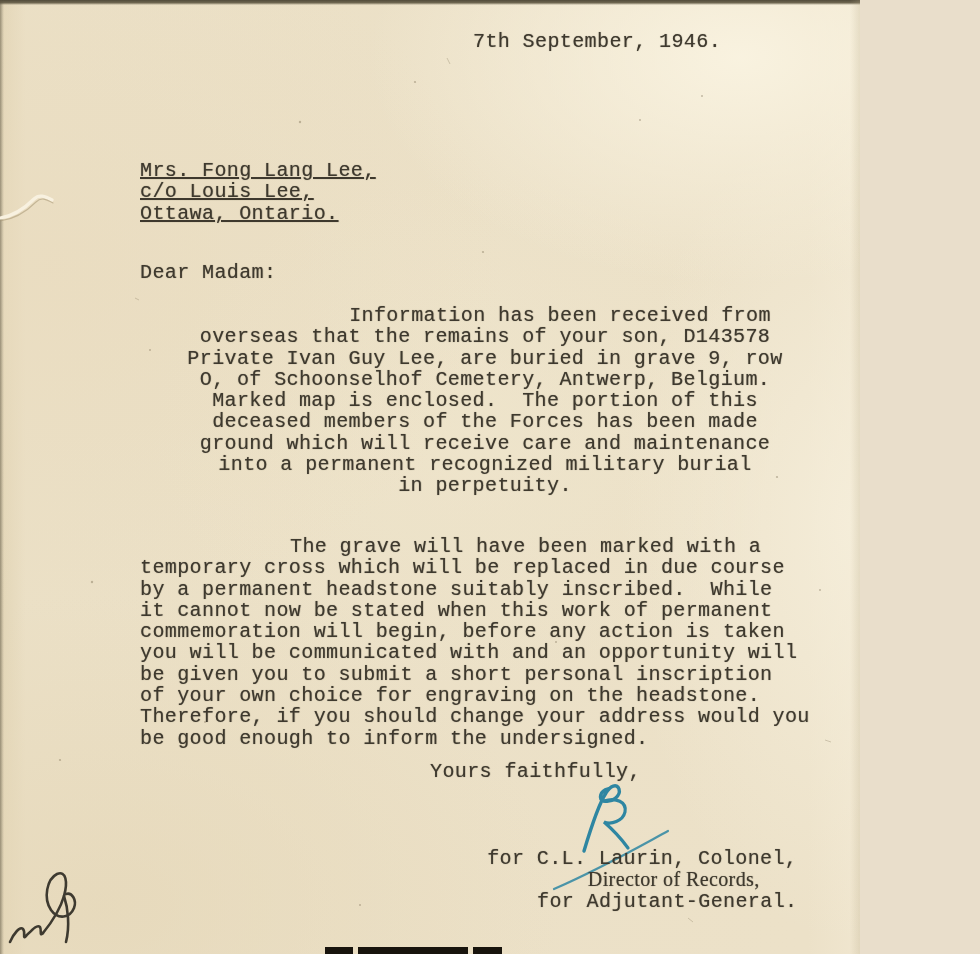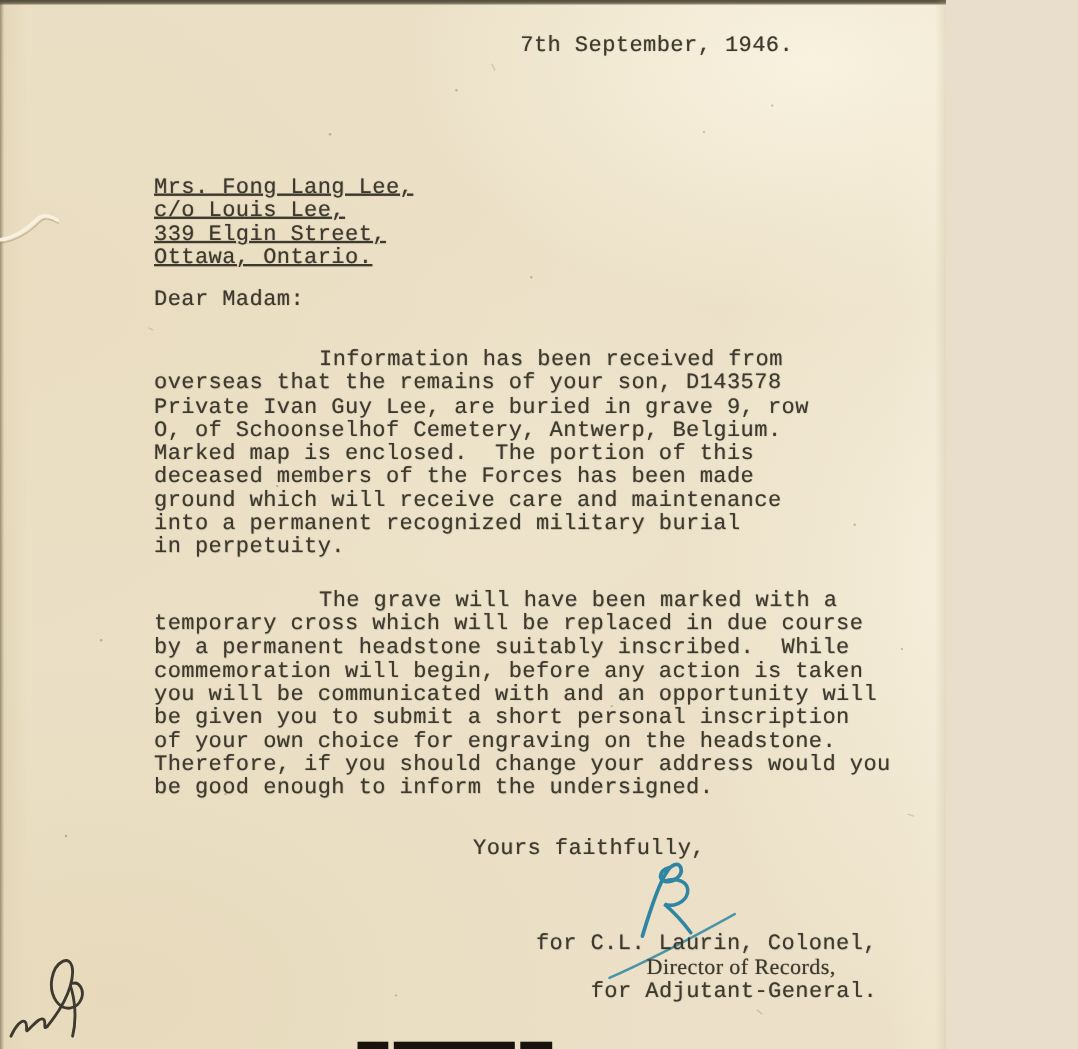--- a/index.html
+++ b/index.html
@@ -30,21 +30,21 @@
   .txt{
     position:absolute;color:rgba(58,53,42,.95);font-size:20px;letter-spacing:.4px;
     line-height:21.3px;
     text-shadow:0 0 1px rgba(58,53,42,.5), .6px .4px 0 rgba(58,53,42,.16);
   }
   .line{white-space:pre;}
   .date{left:473px;top:31px;}
   .recipient{left:140px;top:160px;text-decoration:underline;}
   .salutation{left:140px;top:262px;}
   .para{left:140px;width:690px;}
-  .para1{top:317px;}
+  .para1{top:305px;text-align:center;}
   .para2{top:536px;}
   .para .line:first-child{text-indent:150px;}
   .valediction{left:430px;top:761px;}
   .signoff{left:487px;top:848px;text-align:center;}
   .signoff .line:nth-child(2){margin-left:63px;font-family:Liberation Serif, serif;}
   .signoff .line:nth-child(3){margin-left:50px;}
 
   .sig-svg{position:absolute;left:540px;top:775px;width:160px;height:125px;}
   .scribble-svg{position:absolute;left:0px;top:850px;width:120px;height:104px;}
   .crease-svg{position:absolute;left:0px;top:185px;width:90px;height:45px;}
@@ -97,21 +97,20 @@
       <path d="M825,740 l6,2"></path>
         <path d="M688,918 l5,4"></path>
     </g>
   </svg>
 
   <div class="txt date">7th September, 1946.</div>
 
   <div class="txt recipient">
       <div class="line">Mrs. Fong Lang Lee,</div>
       <div class="line">c/o Louis Lee,</div>
-      <div class="line">339 Elgin Street,</div>
       <div class="line">Ottawa, Ontario.</div>
     </div>
 
   <div class="txt salutation">Dear Madam:</div>
 
   <div class="txt para para1">
       <div class="line">Information has been received from</div>
       <div class="line">overseas that the remains of your son, D143578</div>
       <div class="line">Private Ivan Guy Lee, are buried in grave 9, row</div>
       <div class="line">O, of Schoonselhof Cemetery, Antwerp, Belgium.</div>
@@ -119,20 +118,21 @@
       <div class="line">deceased members of the Forces has been made</div>
       <div class="line">ground which will receive care and maintenance</div>
       <div class="line">into a permanent recognized military burial</div>
       <div class="line">in perpetuity.</div>
     </div>
 
   <div class="txt para para2">
       <div class="line">The grave will have been marked with a</div>
       <div class="line">temporary cross which will be replaced in due course</div>
       <div class="line">by a permanent headstone suitably inscribed.  While</div>
+      <div class="line">it cannot now be stated when this work of permanent</div>
       <div class="line">commemoration will begin, before any action is taken</div>
       <div class="line">you will be communicated with and an opportunity will</div>
       <div class="line">be given you to submit a short personal inscription</div>
       <div class="line">of your own choice for engraving on the headstone.</div>
       <div class="line">Therefore, if you should change your address would you</div>
       <div class="line">be good enough to inform the undersigned.</div>
     </div>
 
   <div class="txt valediction">Yours faithfully,</div>
 

